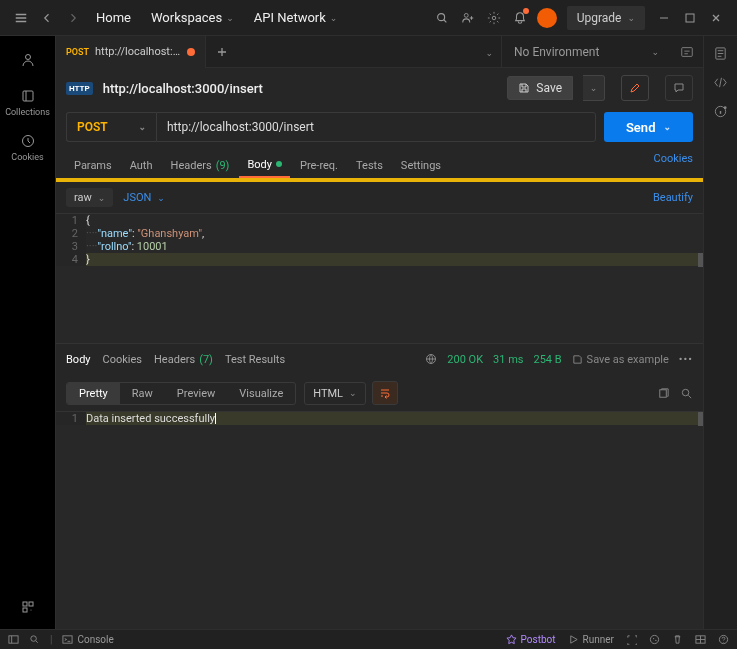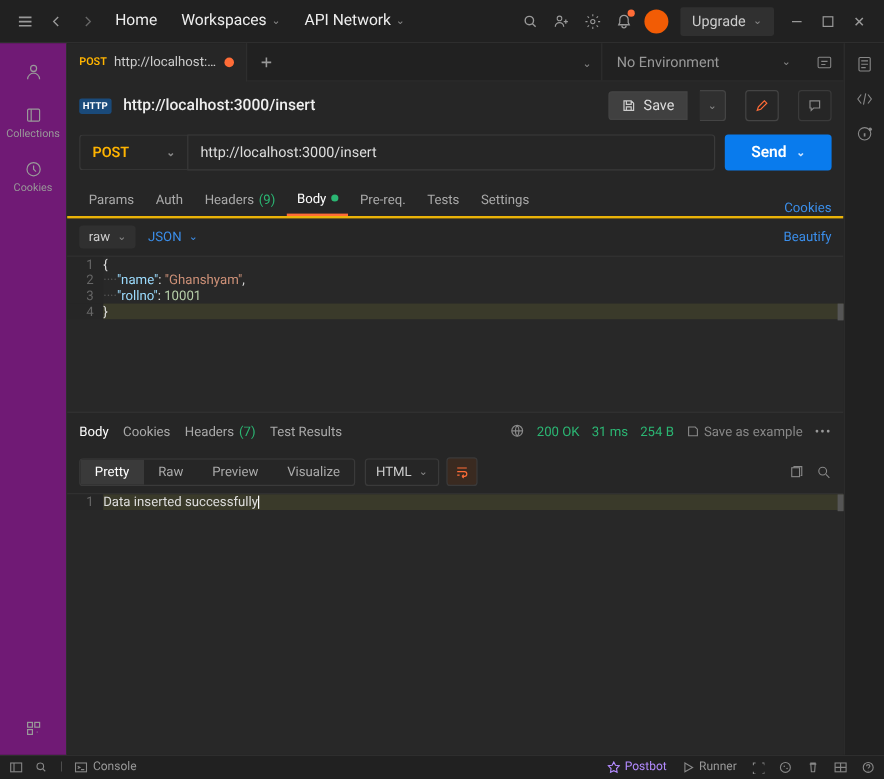--- a/index.html
+++ b/index.html
@@ -6,42 +6,42 @@
   body { background:#212121; color:#ccc; width:737px; height:649px; overflow:hidden; font-size:12px; }
   .titlebar { height:36px; display:flex; align-items:center; padding:0 8px; background:#212121; border-bottom:1px solid #2e2e2e; }
   .titlebar .ico { width:26px; height:26px; display:flex; align-items:center; justify-content:center; color:#999; border-radius:4px; }
   .titlebar .nav-link { color:#eee; padding:0 10px; font-size:13px; display:flex; align-items:center; gap:4px; }
   .titlebar .spacer { flex:1; }
   .upgrade-btn { background:#303030; color:#ccc; border:none; height:24px; padding:0 10px; border-radius:2px; display:flex; align-items:center; gap:6px; font-size:12px; margin:0 6px;}
   .avatar { width:20px; height:20px; border-radius:50%; background:#f25c05; margin:0 4px; }
   .bell-dot { position:relative; }
   .bell-dot::after { content:""; position:absolute; top:3px; right:4px; width:6px; height:6px; border-radius:50%; background:#ff6c37; }
   .main-row { display:flex; height:calc(100% - 36px - 20px); }
-  .sidebar { width:56px; background:#701a75; border-right:1px solid #2e2e2e; display:flex; flex-direction:column; align-items:flex-end; padding-top:6px; gap:4px;}
+  .sidebar { width:56px; background:#000000; border-right:1px solid #2e2e2e; display:flex; flex-direction:column; align-items:flex-end; padding-top:6px; gap:4px;}
   .sidebar .sitem { display:flex; flex-direction:column; align-items:center; gap:3px; color:#999; padding:6px 0; font-size:9px; width:100%; }
   .sidebar .sitem svg { width:16px; height:16px; }
   .content { flex:1; display:flex; flex-direction:column; background:#262626; }
   .tabs-row { height:32px; display:flex; align-items:center; background:#212121; border-bottom:1px solid #2e2e2e; }
   .tab { height:32px; display:flex; align-items:center; gap:6px; padding:0 10px; background:#262626; border-right:1px solid #2e2e2e; max-width:150px; }
   .tab .method { color:#ffb400; font-weight:600; font-size:9px;}
   .tab .title { color:#ccc; font-size:11px; white-space:nowrap; overflow:hidden; text-overflow:ellipsis; max-width:86px;}
   .tab .dot { width:8px; height:8px; border-radius:50%; background:#ff6c37; }
   .env-sel { margin-left:auto; padding:0 12px; color:#999; display:flex; align-items:center; gap:8px; border-left:1px solid #2e2e2e; height:100%; min-width:170px;}
   .breadcrumb-row { height:40px; display:flex; align-items:center; padding:0 10px; gap:10px; }
   .bc-badge { background:#1a4a7a; color:#fff; font-size:8px; font-weight:700; padding:2px 3px; border-radius:2px;}
   .bc-text { color:#eee; font-size:13px; font-weight:500;}
   .save-btn { margin-left:auto; display:flex; align-items:center; gap:6px; background:#404040; border:1px solid #444; padding:4px 10px; border-radius:3px; color:#ddd;}
   .save-dd { width:22px; height:26px; background:#303030; border:1px solid #444; border-left:none; border-radius:0 3px 3px 0; display:flex; align-items:center; justify-content:center;}
   .icon-btn { width:28px; height:26px; border:1px solid #444; border-radius:3px; display:flex; align-items:center; justify-content:center; margin-left:6px; color:#ff6c37;}
   .icon-btn.muted { color:#888; border-color:#3a3a3a;}
   .url-row { display:flex; padding:4px 10px 10px; gap:8px; }
   .method-sel { width:90px; border:1px solid #3a3a3a; border-right:none; border-radius:3px 0 0 3px; display:flex; align-items:center; padding:0 10px; color:#ffb400; font-weight:600; font-size:12px; gap:6px; justify-content:space-between;}
   .url-input { flex:1; border:1px solid #3a3a3a; border-radius:0 3px 3px 0; background:transparent; color:#ddd; padding:0 10px; font-size:12px; }
   .send-btn { background:#097bed; color:#fff; border:none; padding:0 22px; border-radius:3px; font-weight:600; font-size:13px; display:flex; align-items:center; gap:8px; height:30px;}
-  .req-tabs { display:flex; align-items:flex-end; padding:0 10px; border-bottom:2px solid #eab308; height:30px; gap:2px;}
+  .req-tabs { display:flex; align-items:flex-start; padding:0 10px; border-bottom:4px solid #eab308; height:30px; gap:2px;}
   .req-tabs .rtab { padding:0 8px; color:#aaa; font-size:11px; height:100%; display:flex; align-items:center; gap:4px; }
   .req-tabs .rtab.active { color:#fff; border-bottom:2px solid #ff6c37; }
   .req-tabs .green-dot { width:6px; height:6px; border-radius:50%; background:#2bb673; }
   .req-tabs .count { color:#2bb673; }
   .cookies-link { margin-left:auto; color:#3b8eea; font-size:11px;}
   .body-controls { display:flex; align-items:center; padding:6px 10px; gap:10px;}
   .pill { background:#303030; border-radius:3px; padding:3px 8px; color:#ccc; font-size:11px; display:flex; align-items:center; gap:6px;}
   .json-lbl { color:#3b8eea; font-size:11px; }
   .beautify { margin-left:auto; color:#3b8eea; font-size:11px;}
   .editor { background:#282828; font-family: Menlo, Consolas, monospace; font-size:11px; border-top:1px solid #333;}

